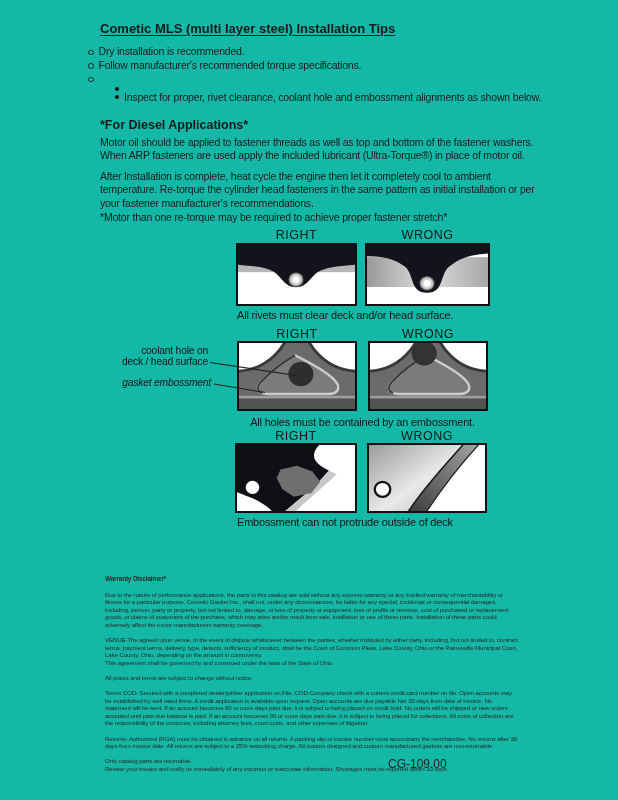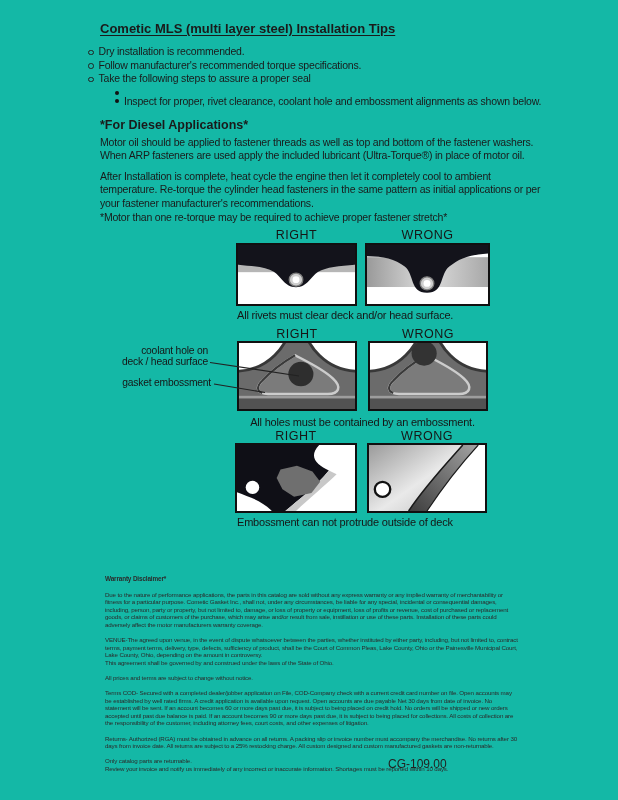--- a/index.html
+++ b/index.html
@@ -34,21 +34,21 @@
   .caption{font-size:11px;letter-spacing:-0.2px;line-height:12.5px;color:#161616;}
   .caption1{left:237px;top:309px;}
   .d2-label-r{left:237px;top:327px;width:120px;}
   .d2-label-w{left:368px;top:327px;width:120px;}
   .d2-box-l{left:237px;top:341px;width:120px;height:70px;}
   .d2-box-r{left:368px;top:341px;width:120px;height:70px;}
   .caption2{left:237px;top:416px;width:251px;text-align:center;}
   .side-label{font-size:10.3px;letter-spacing:-0.2px;text-align:right;color:#161616;}
   .lbl-cool1{left:98px;top:345px;width:110px;}
   .lbl-cool2{left:98px;top:356px;width:110px;}
-  .lbl-emb{left:98px;top:377px;width:113px;}
+  .lbl-emb{left:98px;top:377px;width:113px;font-style:italic;}
   .leader-svg{left:110px;top:349px;width:200px;height:56px;}
   .d3-label-r{left:235px;top:429px;width:122px;}
   .d3-label-w{left:367px;top:429px;width:120px;}
   .d3-box-l{left:235px;top:443px;width:122px;height:70px;}
   .d3-box-r{left:367px;top:443px;width:120px;height:70px;}
   .caption3{left:237px;top:516px;width:260px;}
   .disclaimer{
     left:105px;top:575px;width:413px;font-size:6.2px;line-height:7.6px;
     letter-spacing:-0.15px;color:#2b2b2b;
   }
@@ -68,34 +68,33 @@
     <div class="b-row">
       <span class="b-marker hollow"></span>
       <span>Dry installation is recommended.</span>
     </div>
     <div class="b-row">
       <span class="b-marker hollow"></span>
       <span>Follow manufacturer's recommended torque specifications.</span>
     </div>
     <div class="b-row">
       <span class="b-marker hollow"></span>
-      <span>Take the following steps to assure a proper seal</span>
     </div>
     <div class="b-row sub">
       <span class="b-marker filled"></span>
     </div>
     <div class="b-row sub">
       <span class="b-marker filled"></span>
       <span>Inspect for proper, rivet clearance, coolant hole and embossment alignments as shown below.</span>
     </div>
   </div>
 
   <div class="abs diesel-heading">*For Diesel Applications*</div>
   <div class="abs para para1">Motor oil should be applied to fastener threads as well as top and bottom of the fastener washers. When ARP fasteners are used apply the included lubricant (Ultra-Torque®) in place of motor oil.</div>
-  <div class="abs para para2">After Installation is complete, heat cycle the engine then let it completely cool to ambient temperature. Re-torque the cylinder head fasteners in the same pattern as initial applications or per your fastener manufacturer's recommendations.</div>
+  <div class="abs para para2">After Installation is complete, heat cycle the engine then let it completely cool to ambient temperature. Re-torque the cylinder head fasteners in the same pattern as initial installation or per your fastener manufacturer's recommendations.</div>
   <div class="abs para note">*Motor than one re-torque may be required to achieve proper fastener stretch*</div>
 
   <div class="abs diag-label d1-label-r">RIGHT</div>
   <div class="abs diag-label d1-label-w">WRONG</div>
 
   <div class="abs diag-box d1-box-l">
     <svg viewBox="0 0 121 63" preserveAspectRatio="none">
       <rect width="121" height="63" fill="#ffffff"></rect>
       <rect x="0" y="21" width="121" height="8" fill="#b6b6b6"></rect>
       <path d="M0,0 H121 V21 C105,22.5 91,23.5 83,28.5 C75,33.5 72,45 60,45 C48,45 45,33.5 37,28.5 C29,23.5 15,22.5 0,21 Z" fill="#13131b"></path>

